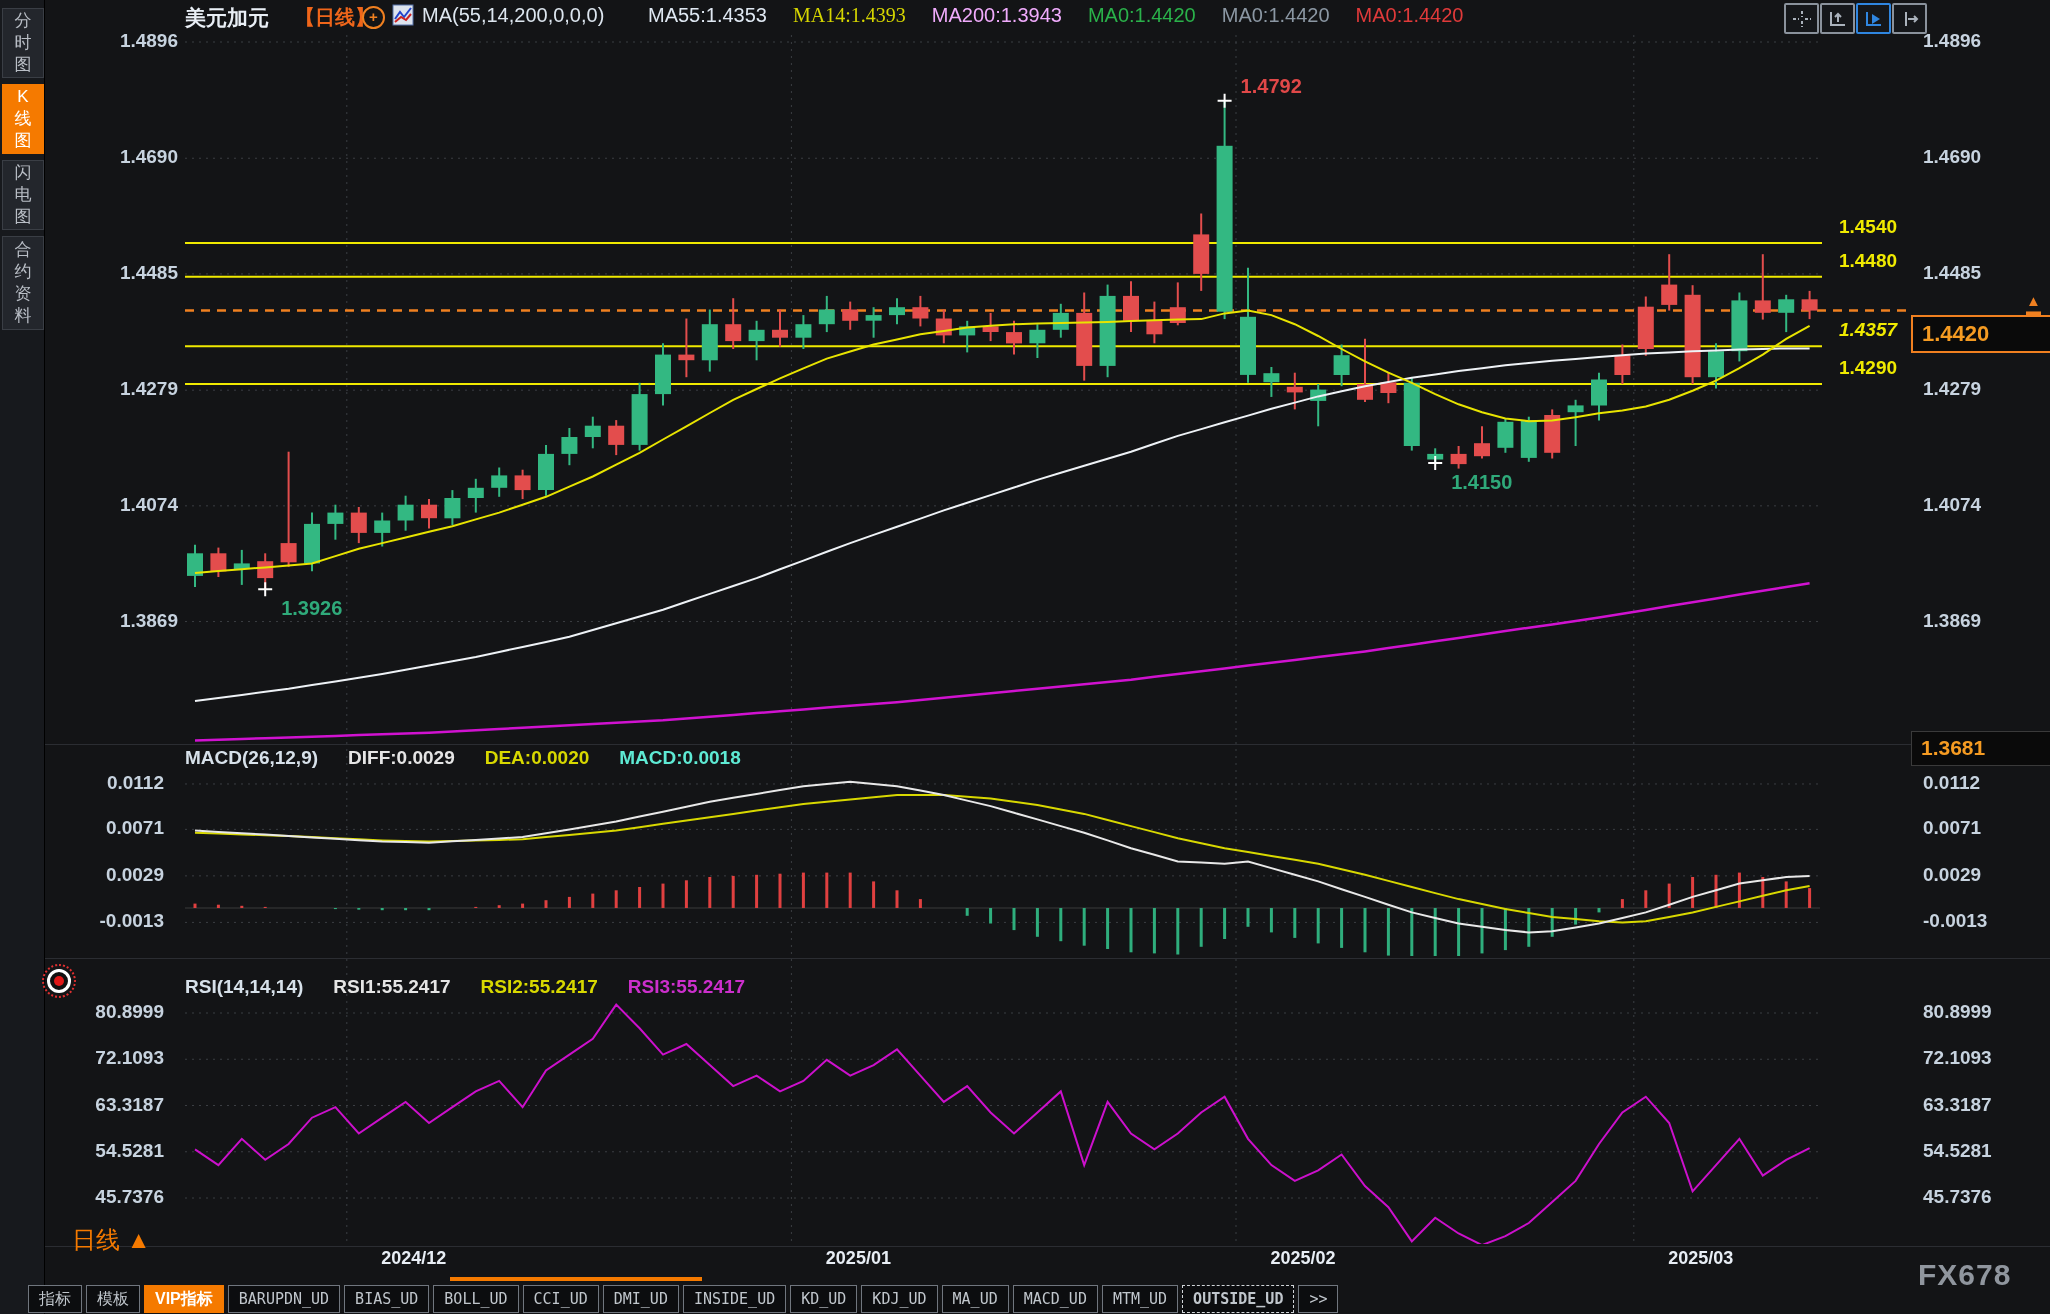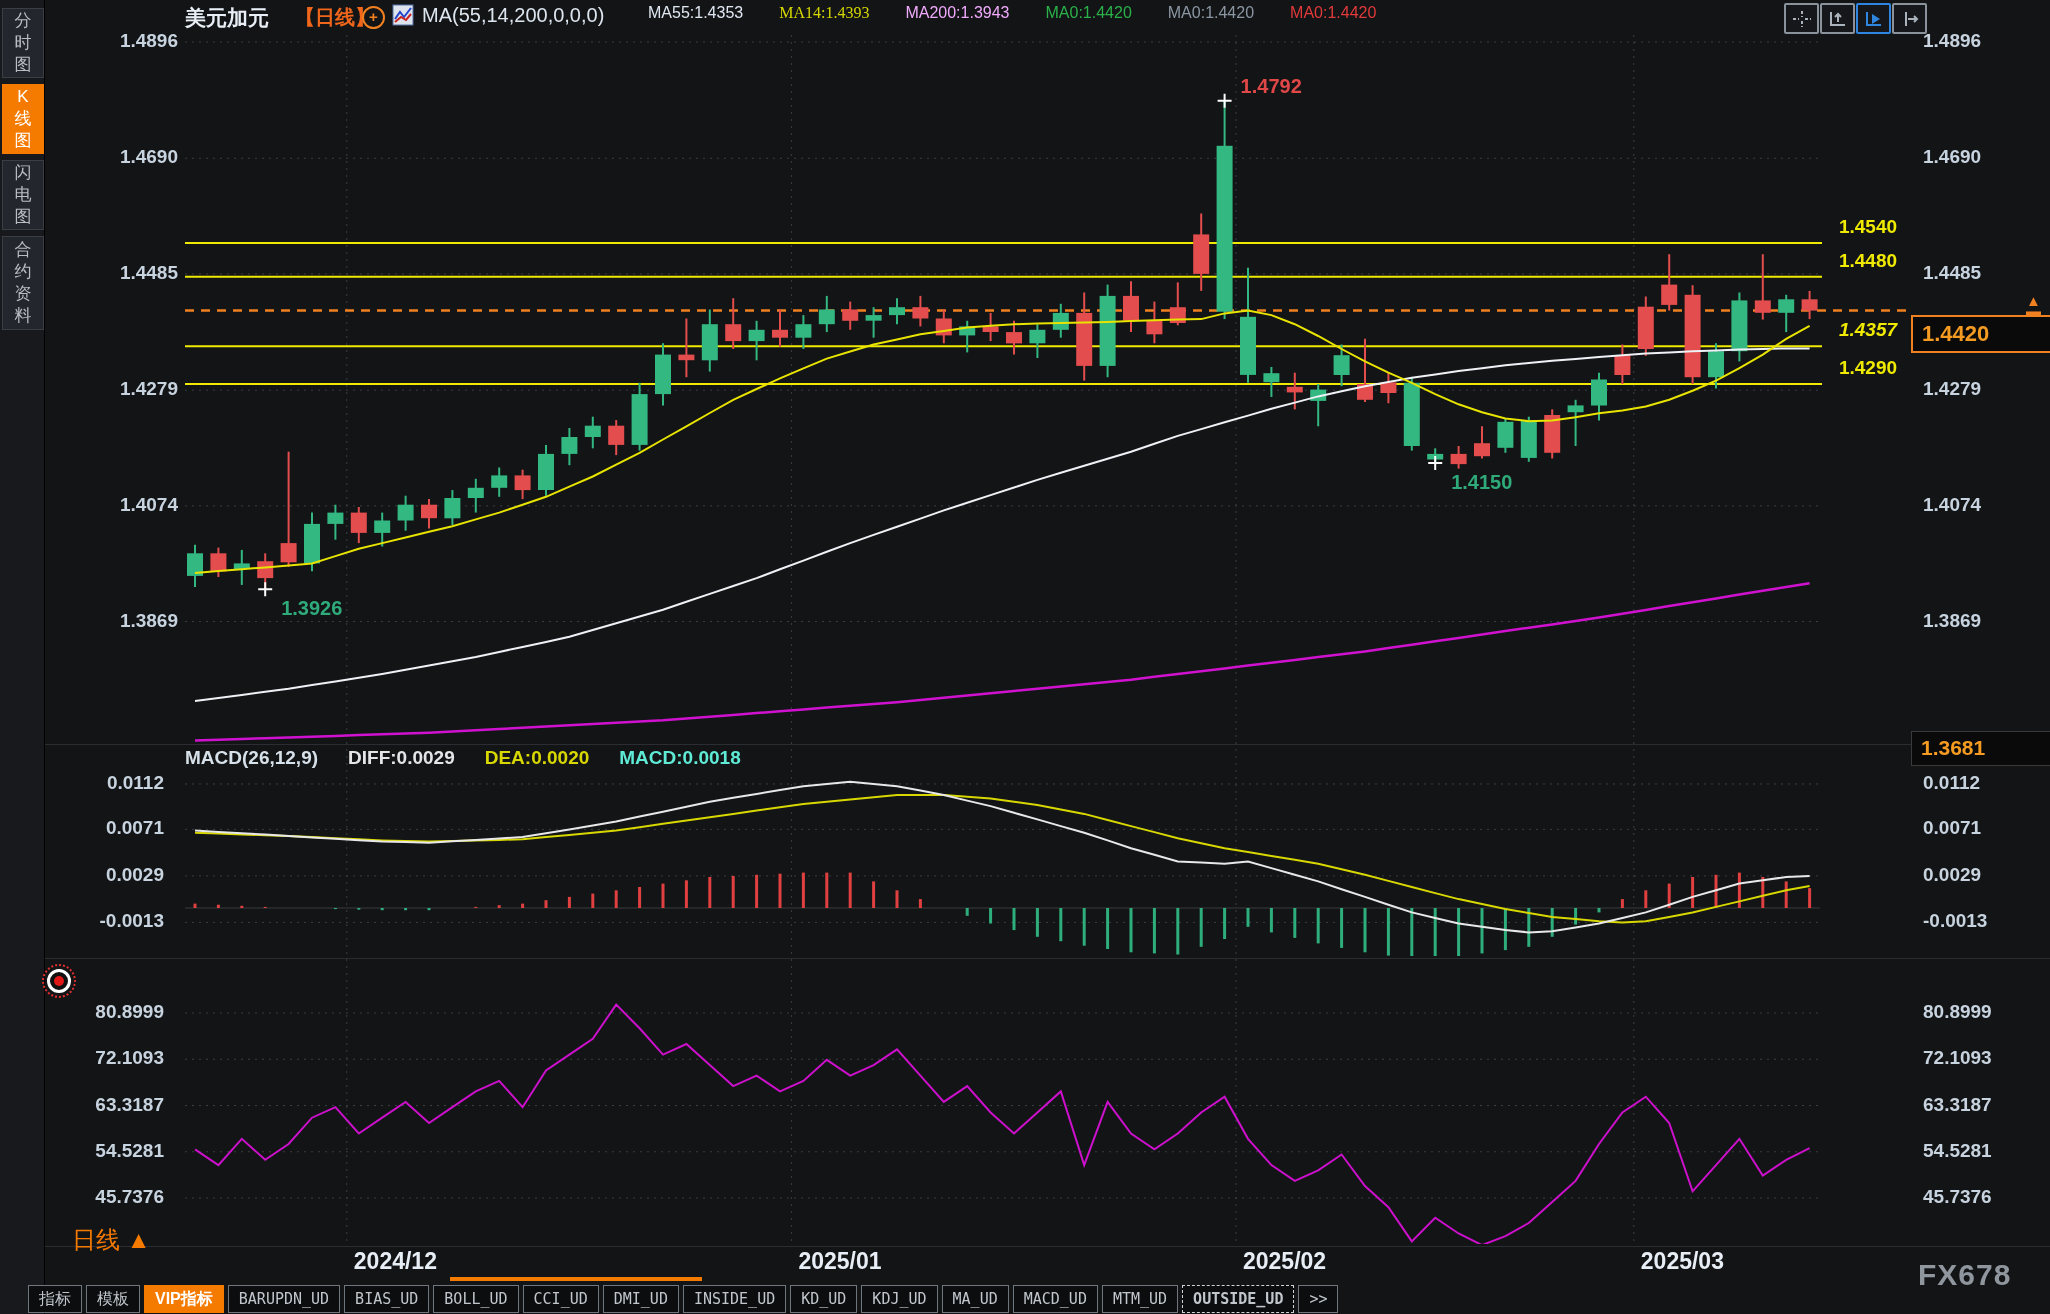--- a/index.html
+++ b/index.html
@@ -12,39 +12,39 @@
              font-size:17px;line-height:22px;cursor:pointer;}
   .side-item.active{background:#f57a00;border-color:#f57a00;color:#fff;}
   
   .hdr{position:absolute;top:4px;font-size:20px;white-space:nowrap;}
   #symbol{left:185px;color:#e9eff6;font-weight:bold;font-size:21px;}
   #period-tag{left:295px;color:#f0661a;font-weight:bold;}
   #add-icon{left:362px;top:6px;width:19px;height:19px;border:2px solid #f08020;border-radius:50%;
             color:#f08020;font-size:15px;line-height:17px;text-align:center;font-weight:bold;position:absolute;}
   #chart-type-icon{position:absolute;left:392px;top:4px;}
   #ma-formula{left:422px;color:#dde6ef;}
-  #ma-values{position:absolute;left:648px;top:4px;display:flex;gap:36px;font-size:16px;white-space:nowrap;}
+  #ma-values{position:absolute;left:648px;top:4px;display:flex;gap:26px;font-size:20px;white-space:nowrap;}
   .toolbtn{position:absolute;top:3px;width:31px;height:27px;border:2px solid #8a929c;border-radius:2px;
            display:flex;align-items:center;justify-content:center;background:#15171a;}
   .toolbtn.active{border-color:#2f86e0;}
   
   .axlbl{position:absolute;font-weight:bold;font-size:19px;color:#c7d3df;white-space:nowrap;}
   .axlbl.left{width:82px;text-align:right;}
   .lvl-lbl{position:absolute;font-weight:bold;font-size:19px;color:#f0ea00;width:80px;text-align:center;}
   .anno{position:absolute;font-weight:bold;font-size:20px;white-space:nowrap;}
   #price-box{position:absolute;left:1911px;top:315px;width:134px;height:34px;border:2px solid #f08020;
              background:#0a0a0a;color:#f59b22;font-weight:bold;font-size:22px;line-height:33px;padding-left:9px;}
   #price-arrow{position:absolute;left:2026px;top:296px;color:#f08020;font-size:15px;line-height:10px;text-align:center;}
   #low-box{position:absolute;left:1911px;top:731px;width:134px;height:33px;border:1px solid #3a3a3a;
            background:#0a0a0a;color:#f59b22;font-weight:bold;font-size:21px;line-height:32px;padding-left:9px;}
   
   .ind-row{position:absolute;left:185px;display:flex;gap:30px;font-size:19px;font-weight:bold;white-space:nowrap;}
   
   #period-btn{position:absolute;left:72px;top:1224px;color:#f57a00;font-weight:normal;font-size:24px;}
-  .month-lbl{position:absolute;top:1248px;width:120px;color:#e8eef5;font-weight:bold;font-size:23px;}
+  .month-lbl{position:absolute;top:1248px;width:120px;text-align:center;color:#e8eef5;font-weight:bold;font-size:18px;}
   #scroll-seg{position:absolute;left:450px;top:1277px;width:252px;height:4px;background:#f57a00;}
   #tabbar{position:absolute;left:28px;top:1285px;display:flex;gap:4px;align-items:stretch;height:28px;}
   .tab{border:1px solid #70767e;background:#0c0d0f;color:#c0c6cc;font-size:15px;
        font-family:"DejaVu Sans Mono",monospace;display:flex;align-items:center;padding:0 10px;cursor:pointer;white-space:nowrap;}
   .tab.cn{font-family:"Liberation Sans",sans-serif;font-size:16px;}
   .tab.vip{background:#f57a00;border-color:#f57a00;color:#fff;font-weight:bold;}
   .tab.dashed{border:1px dashed #d0d4d8;font-weight:bold;}
   #watermark{position:absolute;left:1918px;top:1258px;color:#90969e;font-size:30px;font-weight:bold;letter-spacing:1px;text-align:center;}
   #alarm-icon{position:absolute;left:47px;top:969px;width:18px;height:18px;border:3px solid #fff;border-radius:50%;
               background:#111;outline:2px dotted #e03030;outline-offset:3px;}
@@ -388,20 +388,26 @@
   <div class="sep" style="top:958px"></div>
   <div class="sep" style="top:1246px"></div>
 
   <div class="ind-row" style="top:747px">
     <span style="color:#d7e1ea">MACD(26,12,9)</span>
     <span style="color:#e5e5e5">DIFF:0.0029</span>
     <span style="color:#d8d800">DEA:0.0020</span>
     <span style="color:#5eead4">MACD:0.0018</span>
   </div>
 
+  <div class="ind-row" style="top:976px">
+    <span style="color:#d7e1ea">RSI(14,14,14)</span>
+    <span style="color:#e5e5e5">RSI1:55.2417</span>
+    <span style="color:#d8d800">RSI2:55.2417</span>
+    <span style="color:#cc2fcc">RSI3:55.2417</span>
+  </div>
 
   <div id="alarm-icon">
       <span></span>
     </div>
 
   <div id="price-box">1.4420</div>
   <div id="price-arrow">▲<br>▬</div>
   <div id="low-box">1.3681</div>
 
   <div id="period-btn">日线 ▲</div>

